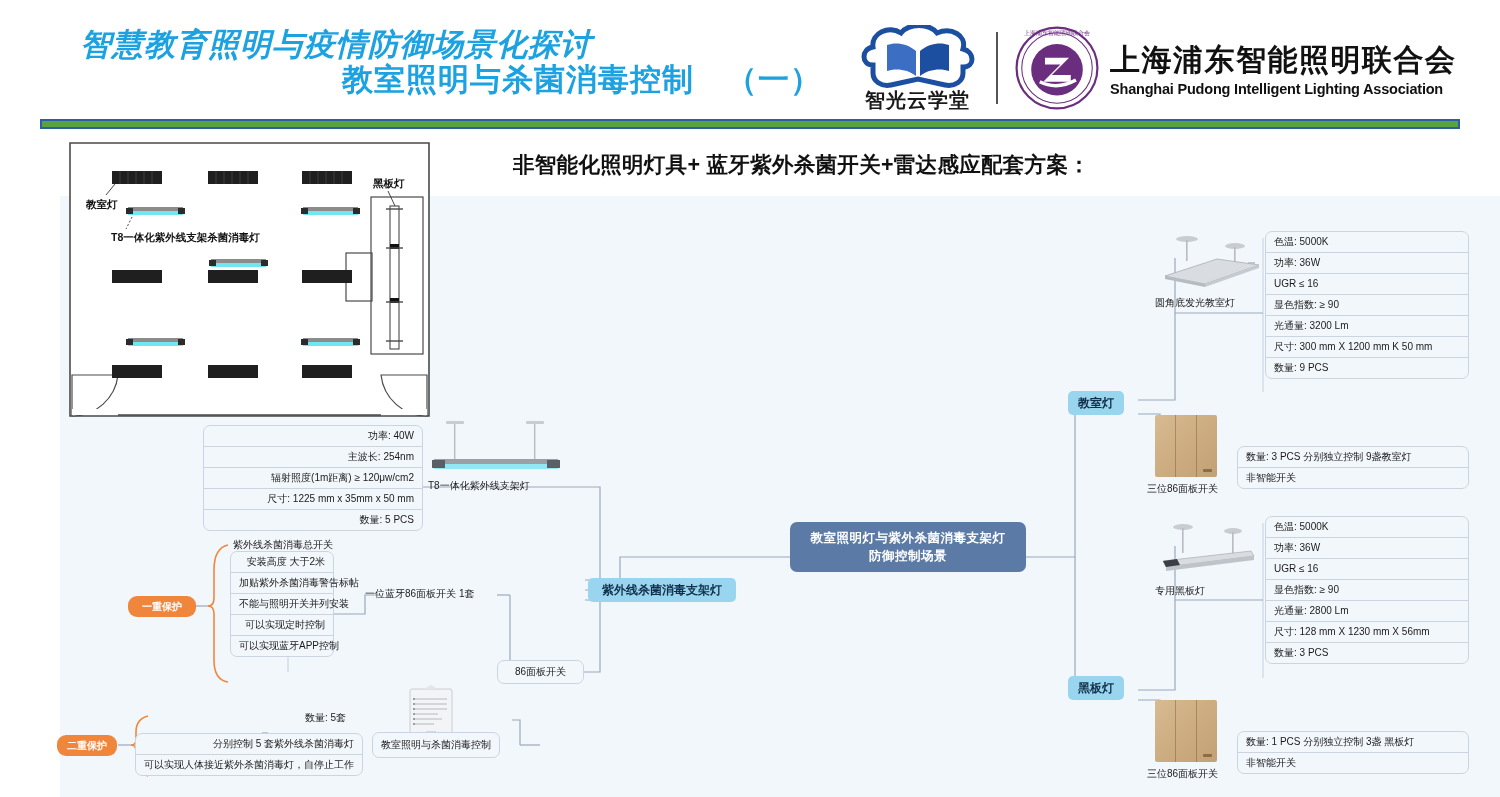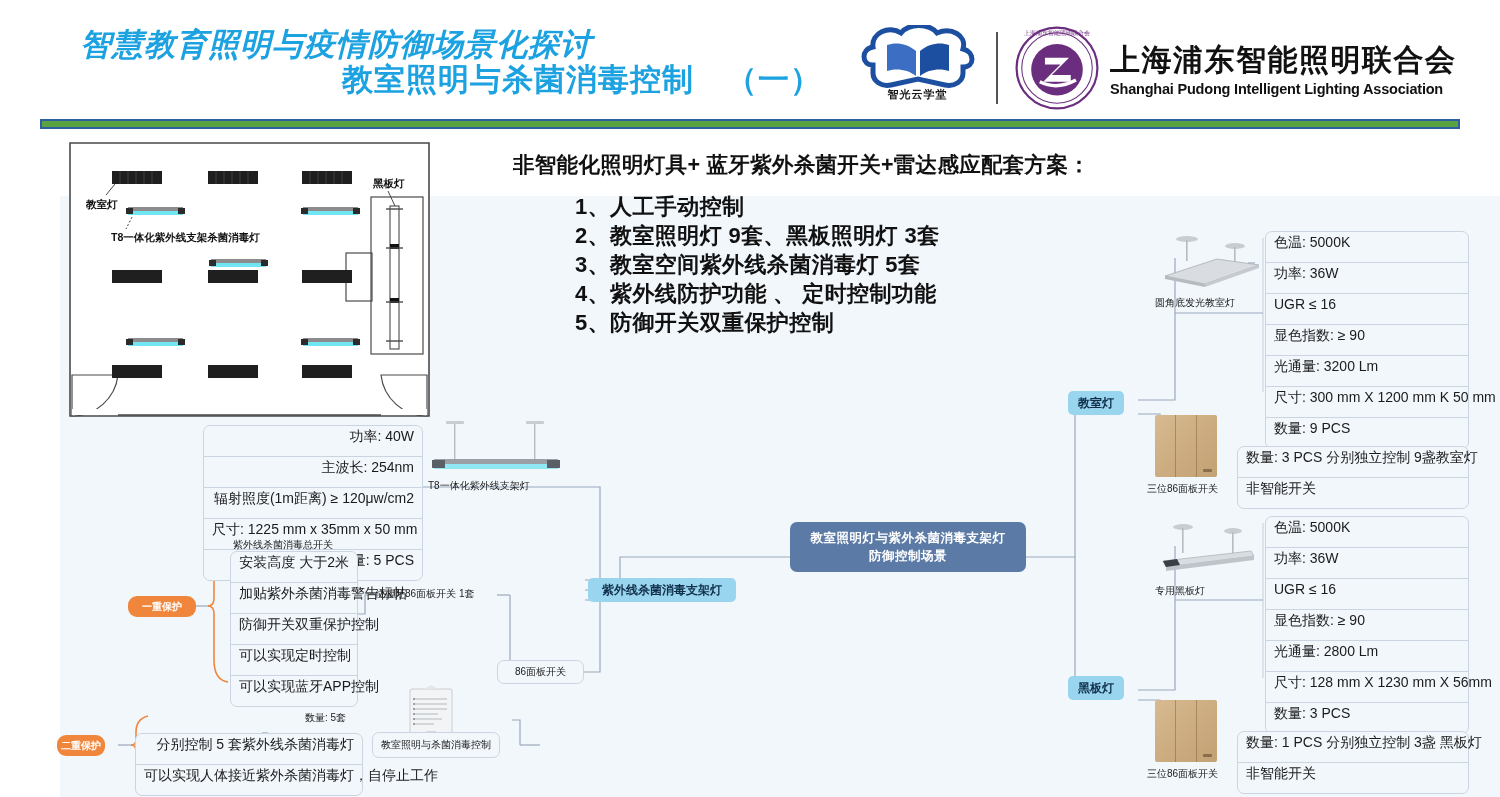--- a/index.html
+++ b/index.html
@@ -25,21 +25,21 @@
     position: absolute; left: 40px; top: 119px; width: 1420px; height: 10px;
     background: #5BA340; border: 2px solid #2E5FA3; border-top-width:2px;
   }
 
   
   .logo-area { position: absolute; left: 855px; top: 22px; width: 620px; height: 92px; display: flex; align-items: center; }
   .logo-cloud { width: 125px; height: 90px; position: relative; flex: none; }
   .logo-cloud .cap { position:absolute; left:4px; top:2px; }
   .logo-cloud .txt {
     position: absolute; left: 0; top: 64px; width: 125px; text-align: center;
-    font-size: 11px; font-weight: bold; color: #1a1a1a; letter-spacing: 1px;
+    font-size: 20px; font-weight: bold; color: #1a1a1a; letter-spacing: 1px;
   }
   .logo-divider { width: 2px; height: 72px; background: #555; margin: 0 16px; flex:none; }
   .logo-seal { width: 86px; height: 86px; flex: none; }
   .assoc { margin-left: 10px; }
   .assoc-cn { font-size: 30px; font-weight: bold; color: #111; letter-spacing: 1.5px; white-space: nowrap; }
   .assoc-en { font-size: 14.5px; font-weight: bold; color: #111; letter-spacing: -0.2px; white-space: nowrap; margin-top: 0; }
 
   
   .bg-panel { position: absolute; left: 0px; top: 196px; width: 1500px; height: 601px; background: #F2F7FC; }
   .bg-panel2 { position: absolute; left: 0px; top: 196px; width: 60px; height: 601px; background: #ffffff; }
@@ -58,21 +58,21 @@
   
   .plan { position: absolute; left: 68px; top: 141px; width: 363px; height: 277px; }
   .plan svg { display: block; }
   .plan-lbl { position: absolute; font-size: 10.5px; color: #111; font-weight: bold; white-space: nowrap; }
 
   
   .speccard {
     position: absolute; border: 1px solid #CBD5E2; border-radius: 7px; background: #F2F7FC;
   }
   .speccard .row {
-    font-size: 14px; color: #1b1b1b; padding: 3px 8px 13px 8px; white-space: nowrap;
+    font-size: 10px; color: #1b1b1b; padding: 3px 8px 3px 8px; white-space: nowrap;
     border-bottom: 1px solid #CBD5E2; line-height: 14px;
   }
   .speccard .row:last-child { border-bottom: none; }
 
   
   .pill {
     position: absolute; background: #9AD5F0; border-radius: 5px;
     font-size: 12px; color: #10304a; font-weight: bold;
     display: flex; align-items: center; justify-content: center; white-space: nowrap;
   }
@@ -144,27 +144,20 @@
       </div>
     </div>
 
     <div class="rule"></div>
   </div>
 
   <div class="bg-panel"></div>
   <div class="bg-panel2"></div>
 
   <div class="headline">非智能化照明灯具+ 蓝牙紫外杀菌开关+雷达感应配套方案：</div>
-  <ul class="bullets">
-    <li>1、人工手动控制</li>
-    <li>2、教室照明灯 9套、黑板照明灯 3套</li>
-    <li>3、教室空间紫外线杀菌消毒灯 5套</li>
-    <li>4、紫外线防护功能 、 定时控制功能</li>
-    <li>5、防御开关双重保护控制</li>
-  </ul>
 
   <div class="plan">
     <svg width="363" height="277" viewBox="0 0 363 277">
 
       <path d="M2 2 L361 2 L361 275 L2 275 Z" fill="#ffffff" stroke="#4a4a4a" stroke-width="1.6"></path>
 
       <path d="M4 234 L50 234 A46 46 0 0 1 4 275 Z" fill="#ffffff" stroke="#4a4a4a" stroke-width="1.2"></path>
       <path d="M359 234 L313 234 A46 46 0 0 0 359 275 Z" fill="#ffffff" stroke="#4a4a4a" stroke-width="1.2"></path>
       <rect x="4" y="268" width="355" height="6" fill="#ffffff" stroke="none"></rect>
       <line x1="50" y1="274" x2="313" y2="274" stroke="#4a4a4a" stroke-width="1.6"></line>
@@ -382,32 +375,32 @@
   <div class="speccard" style="left:203px; top:425px; width:220px;">
     <div class="row" style="text-align:right;">功率:  40W</div>
     <div class="row" style="text-align:right;">主波长: 254nm</div>
     <div class="row" style="text-align:right;">辐射照度(1m距离) ≥ 120μw/cm2</div>
     <div class="row" style="text-align:right;">尺寸: 1225 mm x 35mm  x 50 mm</div>
     <div class="row" style="text-align:right;">数量:  5 PCS</div>
   </div>
 
   <div class="pill-orange" style="left:128px; top:596px; width:68px; height:21px;">一重保护</div>
   <div class="plainlbl" style="left:233px; top:538px;">紫外线杀菌消毒总开关</div>
-  <div class="speccard" style="left:230px; top:551px; width:128px;">
+  <div class="speccard" style="left:230px; top:551px; width:104px;">
     <div class="row" style="text-align:right;">安装高度 大于2米</div>
     <div class="row" style="text-align:right;">加贴紫外杀菌消毒警告标帖</div>
-    <div class="row" style="text-align:right;">防御开关双重保护控制</div>
+    <div class="row" style="text-align:right;">不能与照明开关并列安装</div>
     <div class="row" style="text-align:right;">可以实现定时控制</div>
     <div class="row" style="text-align:right;">可以实现蓝牙APP控制</div>
   </div>
 
   <div class="plainlbl" style="left:365px; top:587px;">一位蓝牙86面板开关  1套</div>
   <div class="plainbox" style="left:497px; top:660px; width:87px; height:24px;">86面板开关</div>
 
-  <div class="pill-orange" style="left:57px; top:735px; width:48px; height:21px;">二重保护</div>
+  <div class="pill-orange" style="left:57px; top:735px; width:60px; height:21px;">二重保护</div>
 
   <div class="prodimg" style="left:408px; top:685px; width:46px; height:58px;">
     <svg width="46" height="58" viewBox="0 0 46 58">
       <rect x="2" y="4" width="42" height="50" rx="2" fill="#f3f4f6" stroke="#bfc4ca" stroke-width="0.8"></rect>
       <path d="M16 4 L23 0 L30 4 Z" fill="#e4e6e9"></path>
       <g stroke="#9aa0a6" stroke-width="0.7">
         <path d="M7 14 H39 M7 19 H39 M7 24 H39 M7 29 H30 M7 34 H34 M7 39 H26"></path>
       </g>
       <g fill="#7d838a">
           <circle cx="6" cy="14" r="1"></circle>

